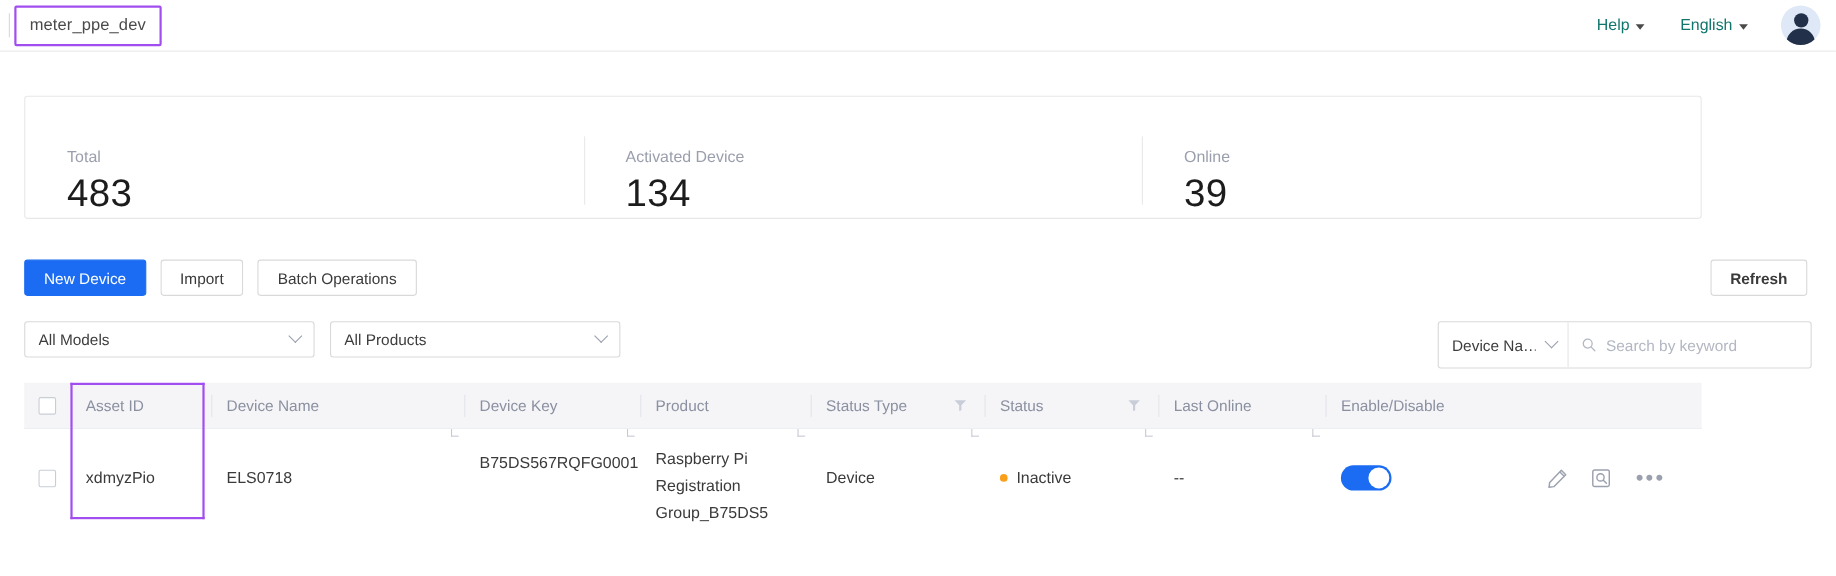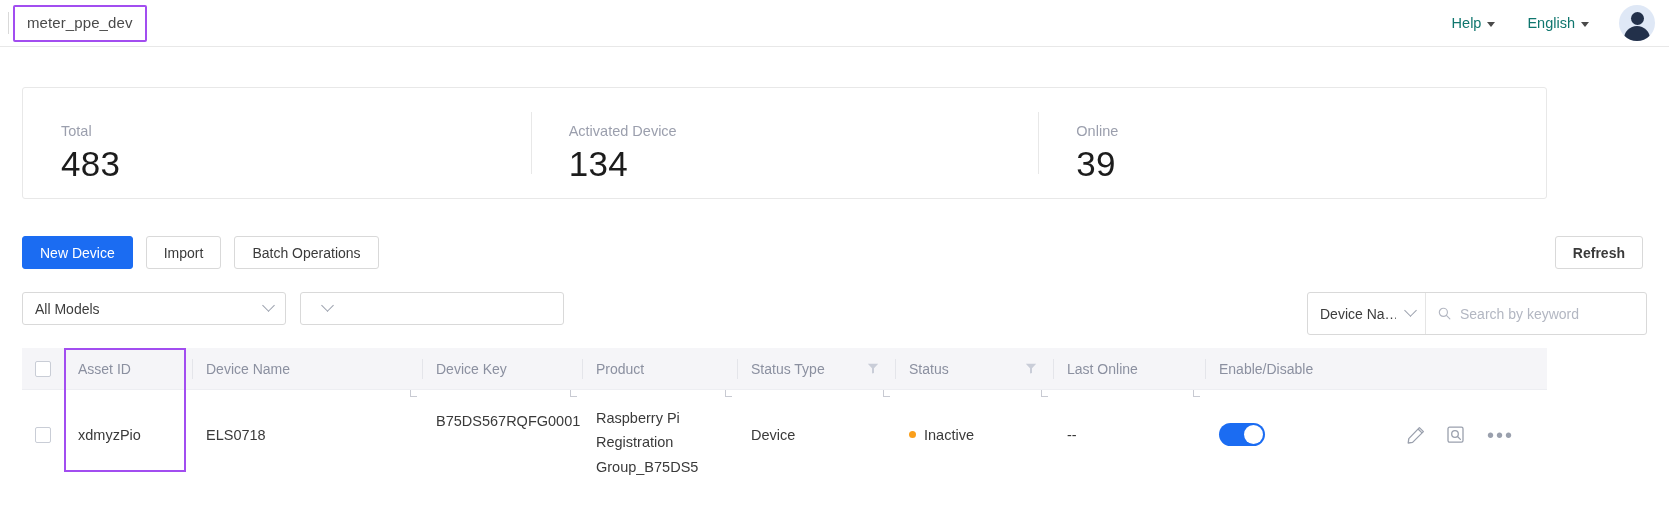--- a/index.html
+++ b/index.html
@@ -47,21 +47,21 @@
   }
   .avatar .body {
     position: absolute; width: 26px; height: 18px; border-radius: 13px 13px 0 0;
     background: #22304a; left: 5px; top: 21px;
   }
 
   
   .stats-card {
     position: absolute; left: 22px; top: 87px; width: 1525px; height: 112px;
     border: 1px solid #e8e8e8; border-radius: 3px; background: #fff;
-    display: flex; align-items: center;
+    display: flex; align-items: flex-end;
   }
   .stat { flex: 1 1 0; padding: 23px 0 0 38px; position: relative; }
   .stat + .stat::before {
     content: ""; position: absolute; left: 0; top: 12px; bottom: 12px; width: 1px; background: #e8e8e8;
   }
   .stat-label { font-size: 14.5px; color: #9b9fad; margin-bottom: 3px; }
   .stat-value { font-size: 35px; color: #1c1c1c; font-weight: 400; letter-spacing: .3px; line-height: 1.25; }
 
   
   .actions { position: absolute; left: 22px; top: 236px; display: flex; gap: 13px; align-items: center; }
@@ -215,20 +215,21 @@
   <div class="refresh-wrap">
     <div class="btn btn-default">Refresh</div>
   </div>
 
   <div class="filters">
     <div class="select sel-models">
       <span class="sel-text">All Models</span>
       <span class="chev"></span>
     </div>
     <div class="select sel-products">
+      <span class="sel-text">All Products</span>
       <span class="chev"></span>
     </div>
   </div>
 
   <div class="search-group">
     <div class="search-field-sel">
       <span class="sel-text">Device Na…</span>
       <span class="chev"></span>
     </div>
     <div class="search-input-wrap">

